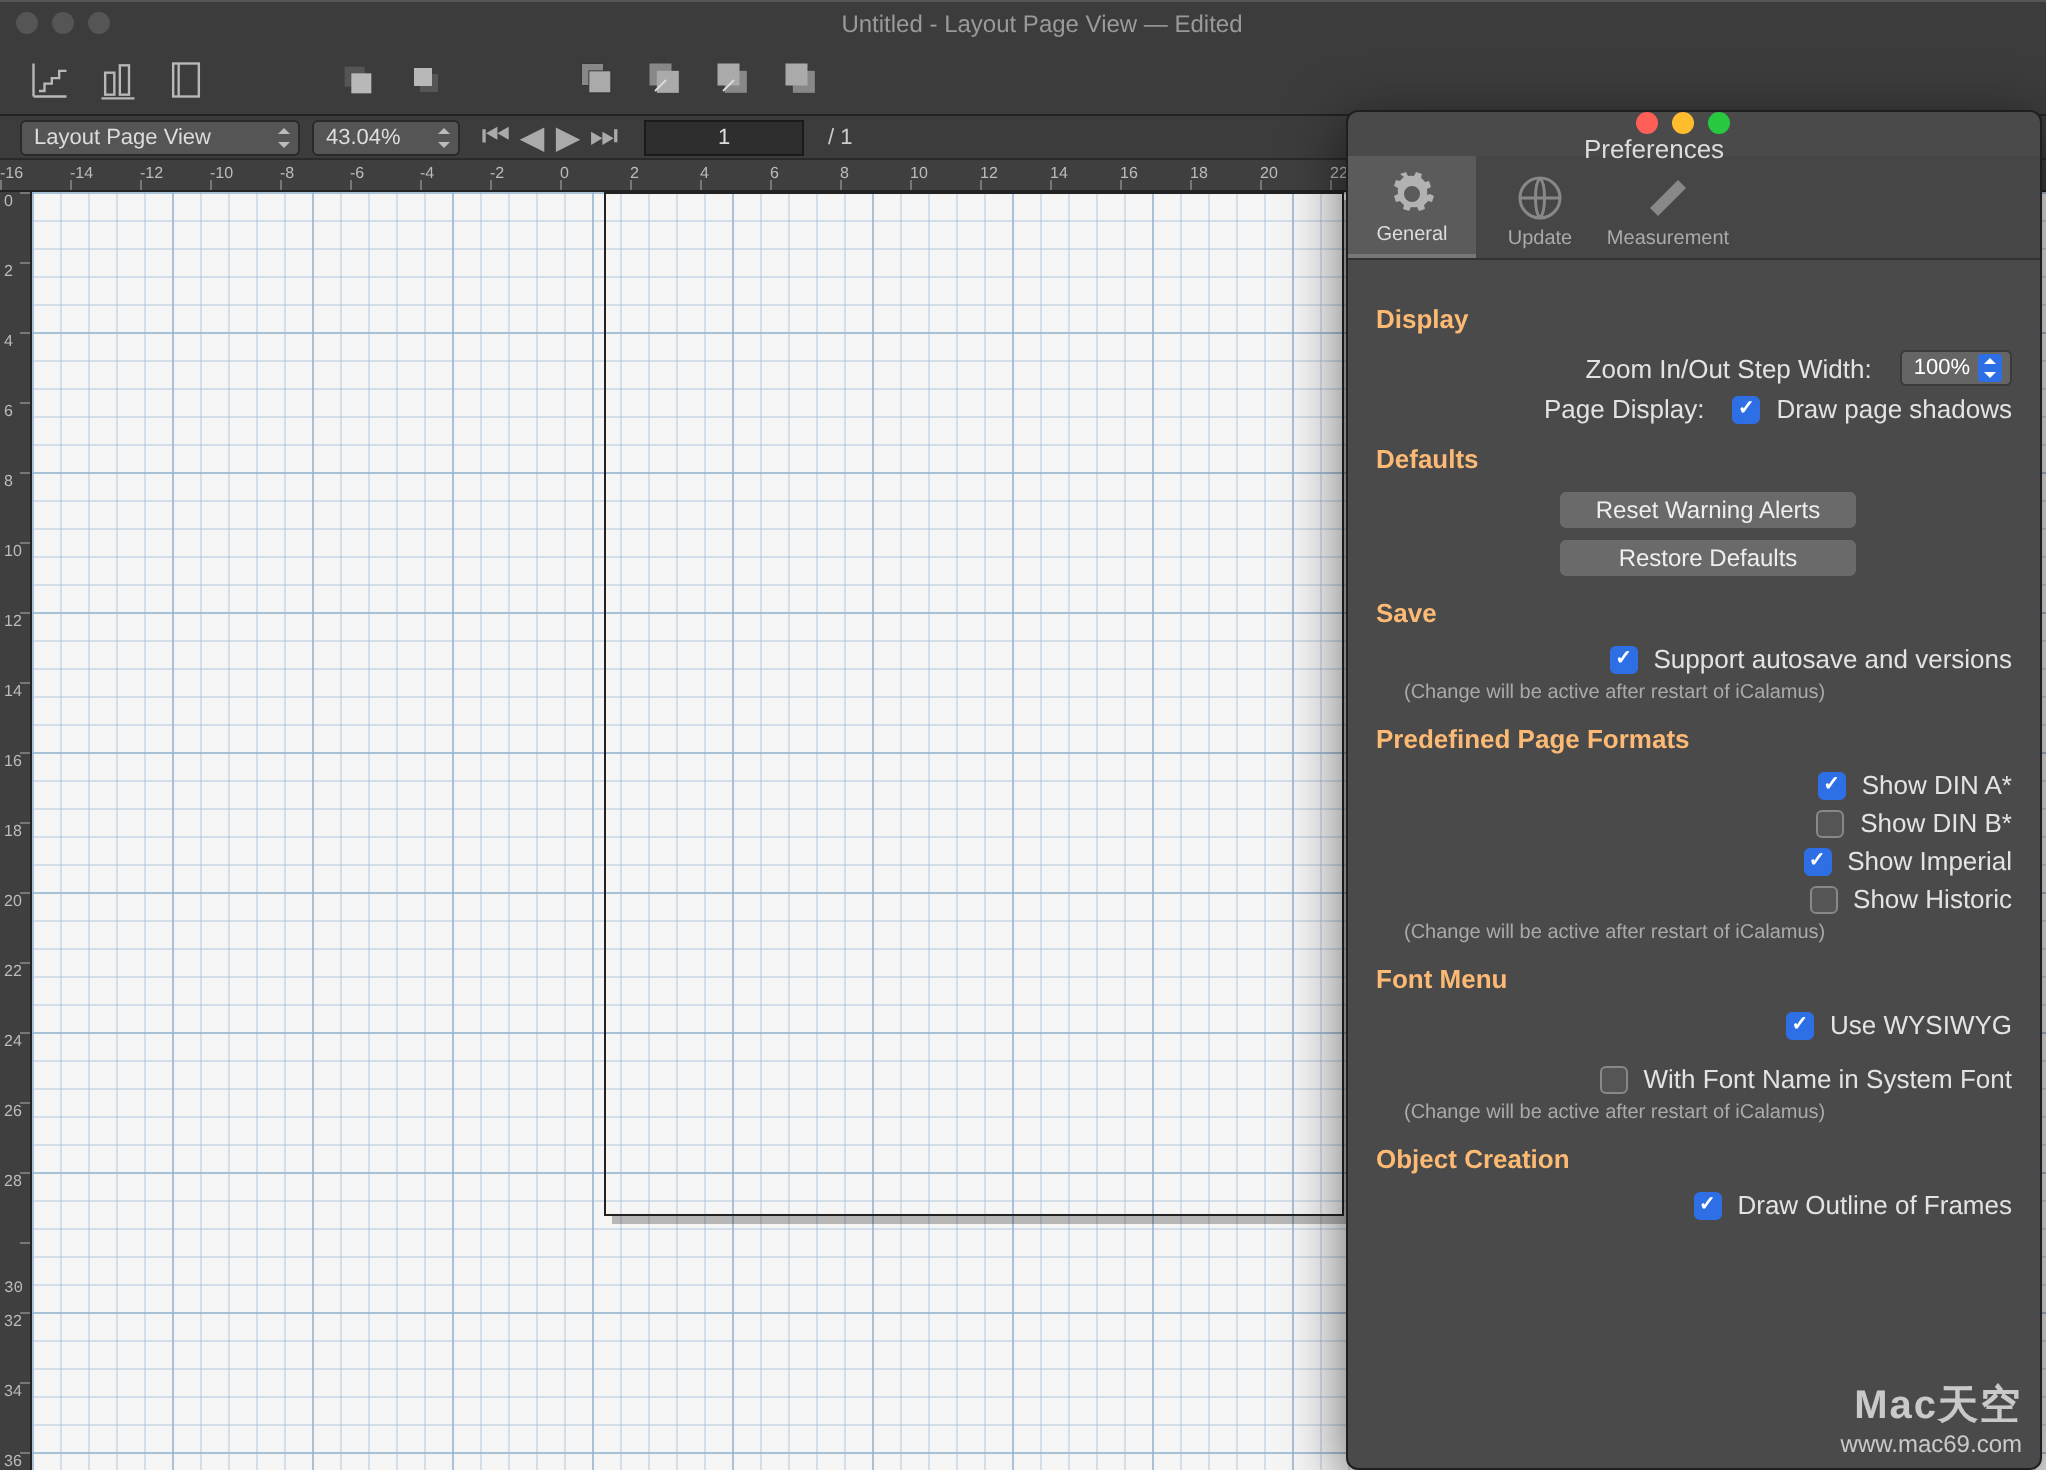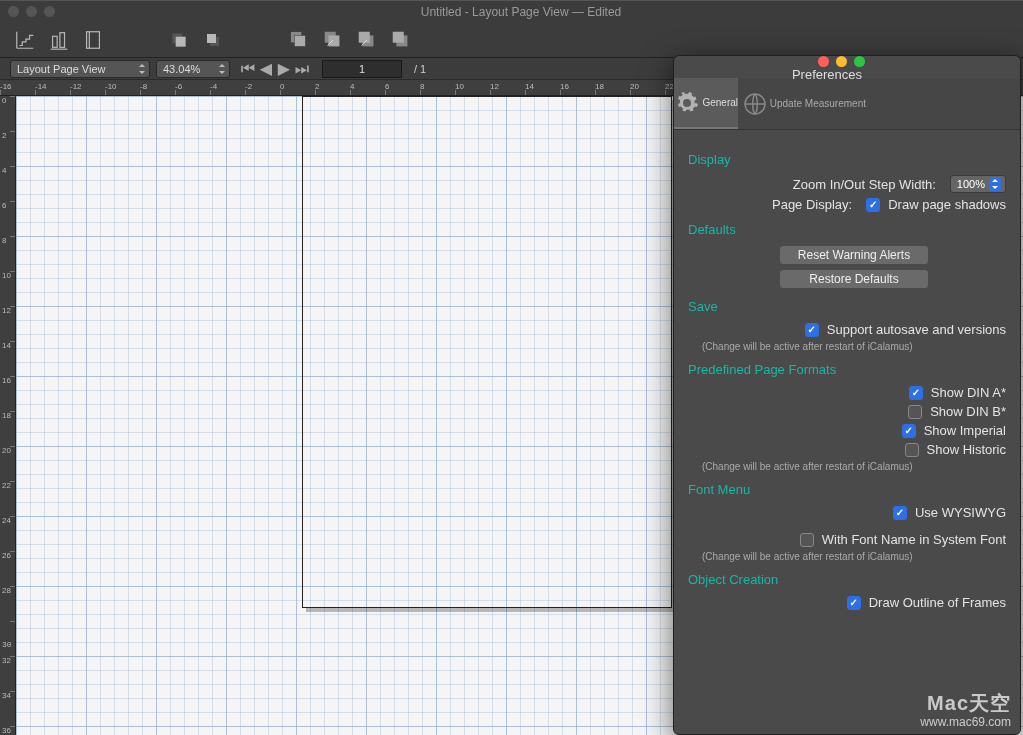--- a/index.html
+++ b/index.html
@@ -45,27 +45,27 @@
 .page-rect { position:absolute; left:286px; top:0; width:370px; height:512px; border:1px solid #222; box-shadow: 4px 4px 0 rgba(0,0,0,.25);}
 .ruler-tick { position:absolute; color:#bbb;font-size:8px;}
 .corner-box { position:absolute;left:0;top:0;width:16px;height:16px;background:#3f3f3f;border-right:1px solid #222;border-bottom:1px solid #222;}
 
 
 .prefs { position:absolute; left:673px; top:55px; width:348px; height:680px; background:#4a4a4a; border:1px solid #1f1f1f; border-radius:6px; box-shadow:0 8px 30px rgba(0,0,0,.6); overflow:hidden;}
 .prefs-title { height:22px; display:flex;align-items:center;padding:0 8px;flex-direction:column;}
 .prefs-title .traffic .dot.r{background:#ff5f57;} .prefs-title .traffic .dot.y{background:#ffbd2e;} .prefs-title .traffic .dot.g{background:#28c940;}
 .prefs-title .ttl { flex:1;text-align:center;color:#ddd;font-size:13px;margin-left:-40px;}
 .prefs-tabs { height:52px; background:#464646; border-bottom:1px solid #333; display:flex;}
-.prefs-tab { width:64px; display:flex;flex-direction:row;align-items:center;justify-content:flex-end;gap:3px;padding:4px 0;color:#aaa;font-size:10px;}
+.prefs-tab { width:64px; display:flex;flex-direction:column;align-items:center;justify-content:flex-end;gap:3px;padding:4px 0;color:#aaa;font-size:10px;}
 .prefs-tab.active { background:#5b5b5b; border-bottom:2px solid #777;color:#ddd;}
 .prefs-tab .ticon { width:24px;height:24px;color:#888;}
 .prefs-tab.active .ticon{color:#bbb;}
 
 .prefs-body { padding:12px 14px; color:#ddd; font-size:13px; overflow:auto;}
-.section-h { font-weight:400; margin:10px 0 8px; color:#14b8a6;}
+.section-h { font-weight:700; margin:10px 0 8px; color:#fdba74;}
 .row { display:flex; align-items:center; gap:8px; margin:4px 0; padding-left:14px;justify-content:flex-end;}
 .row.right { justify-content:flex-end;}
 .lbl { color:#e3e3e3; }
 .btn { background:#6a6a6a; border:1px solid #4a4a4a; border-radius:4px; color:#eee;font-size:12px;padding:2px 14px; min-width:150px;text-align:center;}
 .chk { width:14px;height:14px;border:1px solid #888;border-radius:3px;display:inline-flex;align-items:center;justify-content:center;background:#555;flex:none;}
 .chk.on { background:#2f6fe6; border-color:#2f6fe6;}
 .chk.on::after { content:"✓"; color:#fff;font-size:10px;font-weight:700;line-height:1;}
 .note { font-size:10px; color:#aaa; padding-left:14px; margin:2px 0 8px;}
 .small-select { background:#656565;border:1px solid #3a3a3a;border-radius:3px;color:#fff;font-size:11px;padding:1px 4px 1px 6px;display:inline-flex;align-items:center;position:relative;}
 .small-select .arrows{ width:12px;height:14px;background:#2f6fe6;margin-left:4px;border-radius:2px;position:relative;}

